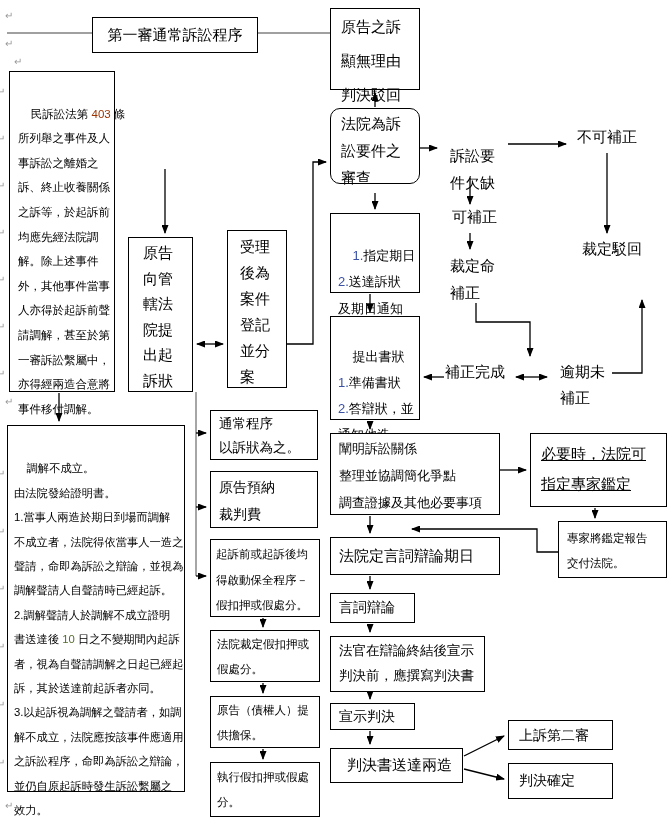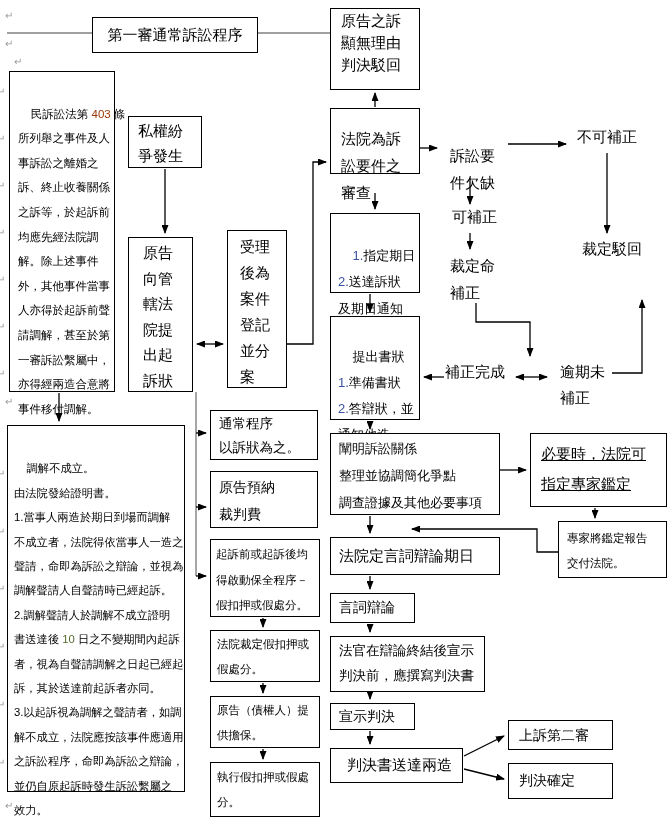--- a/index.html
+++ b/index.html
@@ -116,22 +116,20 @@
 書送達後 </span><span class="num-deadline">10</span><span> 日之不變期間內起訴
 者，視為自聲請調解之日起已經起
 訴，其於送達前起訴者亦同。
 3.以起訴視為調解之聲請者，如調
 解不成立，法院應按該事件應適用
 之訴訟程序，命即為訴訟之辯論，
 並仍自原起訴時發生訴訟繫屬之
 效力。</span>
   </div>
 
-  <div class="box" style="left:128px;top:116px;width:74px;height:52px;font-size:15px;line-height:25px;padding:1px 0 0 9px;">私權紛
-爭發生</div>
 
   <div class="box" style="left:128px;top:237px;width:65px;height:155px;font-size:15px;line-height:25.5px;padding:2px 0 0 14px;">原告
 向管
 轄法
 院提
 出起
 訴狀</div>
 
   <div class="box" style="left:210px;top:410px;width:108px;height:50px;font-size:13.5px;line-height:24px;padding:1px 0 0 8px;">通常程序
 以訴狀為之。</div>
@@ -152,25 +150,25 @@
 
   <div class="box" style="left:210px;top:630px;width:110px;height:52px;font-size:11.5px;line-height:25px;padding:1px 0 0 6px;">法院裁定假扣押或
 假處分。</div>
 
   <div class="box" style="left:210px;top:696px;width:110px;height:52px;font-size:11.5px;line-height:25px;padding:1px 0 0 6px;">原告（債權人）提
 供擔保。</div>
 
   <div class="box" style="left:210px;top:762px;width:110px;height:55px;font-size:11.5px;line-height:25px;padding:2px 0 16px 6px;">執行假扣押或假處
 分。</div>
 
-  <div class="box" style="left:330px;top:8px;width:90px;height:82px;font-size:15px;line-height:22px;padding:1px 0 0 10px;">原告之訴
+  <div class="box" style="left:330px;top:8px;width:90px;height:82px;font-size:15px;line-height:34px;padding:1px 0 0 10px;">原告之訴
 顯無理由
 判決駁回</div>
 
-  <div class="box" style="left:330px;top:108px;width:90px;height:66px;font-size:15px;line-height:27px;padding:16px 0 0 10px;">法院為訴
+  <div class="box" style="left:330px;top:108px;width:90px;height:76px;font-size:15px;line-height:27px;padding:1px 0 0 10px;border-radius:10px;">法院為訴
 訟要件之
 審查</div>
 
   <div class="box" style="left:330px;top:213px;width:90px;height:80px;font-size:13px;line-height:26.5px;padding:2px 0 0 7px;">
     <span class="num-list">1.</span><span>指定期日
 </span><span class="num-list">2.</span><span>送達訴狀
 及期日通知</span>
   </div>
 
   <div class="box" style="left:330px;top:316px;width:90px;height:104px;font-size:13px;line-height:26px;padding:1px 0 0 7px;">

